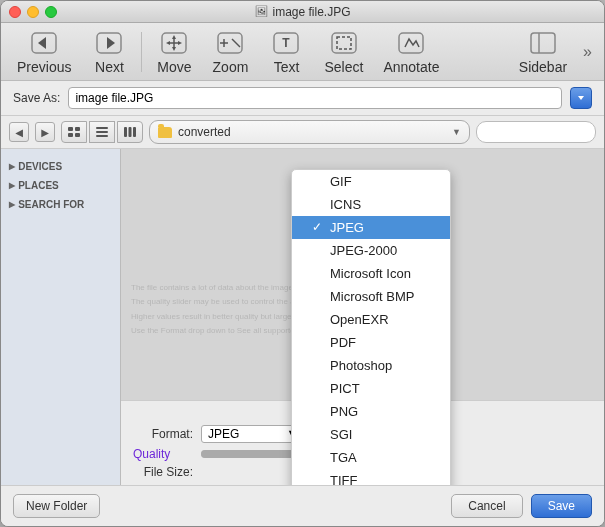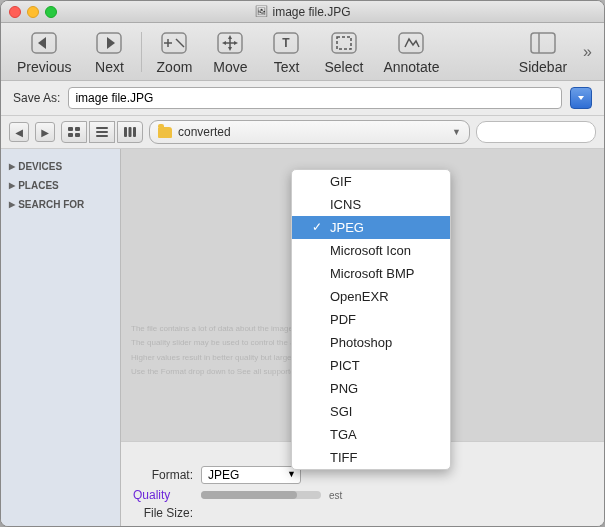--- a/index.html
+++ b/index.html
@@ -384,39 +384,39 @@
           <polygon points="12,6 20,12 12,18" fill="#555"></polygon>
         </svg>
       </div>
       <span class="label">Next</span>
     </div>
     <div class="toolbar-separator"></div>
     <div class="toolbar-btn">
       <div class="icon-area">
         <svg width="28" height="24" viewBox="0 0 28 24">
           <rect x="2" y="2" width="24" height="20" rx="4" fill="none" stroke="#888" stroke-width="1.5"></rect>
-          <line x1="8" y1="8" x2="8" y2="16" stroke="#555" stroke-width="1.5"></line>
-          <line x1="4" y1="12" x2="12" y2="12" stroke="#555" stroke-width="1.5"></line>
-          <line x1="16" y1="8" x2="24" y2="16" stroke="#555" stroke-width="1.5"></line>
-        </svg>
-      </div>
-      <span class="label">Zoom</span>
-    </div>
-    <div class="toolbar-btn">
-      <div class="icon-area">
-        <svg width="28" height="24" viewBox="0 0 28 24">
-          <rect x="2" y="2" width="24" height="20" rx="4" fill="none" stroke="#888" stroke-width="1.5"></rect>
           <path d="M14 6 L14 18 M8 12 L20 12" stroke="#555" stroke-width="1.5" fill="none"></path>
           <polygon points="14,4 12,8 16,8" fill="#555"></polygon>
           <polygon points="14,20 12,16 16,16" fill="#555"></polygon>
           <polygon points="6,12 10,10 10,14" fill="#555"></polygon>
           <polygon points="22,12 18,10 18,14" fill="#555"></polygon>
         </svg>
       </div>
       <span class="label">Move</span>
+    </div>
+    <div class="toolbar-btn">
+      <div class="icon-area">
+        <svg width="28" height="24" viewBox="0 0 28 24">
+          <rect x="2" y="2" width="24" height="20" rx="4" fill="none" stroke="#888" stroke-width="1.5"></rect>
+          <line x1="8" y1="8" x2="8" y2="16" stroke="#555" stroke-width="1.5"></line>
+          <line x1="4" y1="12" x2="12" y2="12" stroke="#555" stroke-width="1.5"></line>
+          <line x1="16" y1="8" x2="24" y2="16" stroke="#555" stroke-width="1.5"></line>
+        </svg>
+      </div>
+      <span class="label">Zoom</span>
     </div>
     <div class="toolbar-btn">
       <div class="icon-area">
         <svg width="28" height="24" viewBox="0 0 28 24">
           <rect x="2" y="2" width="24" height="20" rx="4" fill="none" stroke="#888" stroke-width="1.5"></rect>
           <text x="14" y="16" text-anchor="middle" font-size="12" fill="#555" font-weight="bold">T</text>
         </svg>
       </div>
       <span class="label">Text</span>
     </div>
@@ -553,20 +553,24 @@
         <div class="dropdown-item">
           <span class="check-icon"></span>
           <span>ICNS</span>
         </div>
         <div class="dropdown-item selected">
           <span class="check-icon">✓</span>
           <span>JPEG</span>
         </div>
         <div class="dropdown-item">
           <span class="check-icon"></span>
+          <span>JPEG-2000</span>
+        </div>
+        <div class="dropdown-item">
+          <span class="check-icon"></span>
           <span>Microsoft Icon</span>
         </div>
         <div class="dropdown-item">
           <span class="check-icon"></span>
           <span>Microsoft BMP</span>
         </div>
         <div class="dropdown-item">
           <span class="check-icon"></span>
           <span>OpenEXR</span>
         </div>
@@ -595,14 +599,21 @@
           <span>TGA</span>
         </div>
         <div class="dropdown-item">
           <span class="check-icon"></span>
           <span>TIFF</span>
         </div>
       </div>
     </div>
   </div>
 
+  <div class="action-bar">
+    <button class="new-folder-btn">New Folder</button>
+    <div class="action-btns">
+      <button class="cancel-btn">Cancel</button>
+      <button class="save-btn">Save</button>
+    </div>
+  </div>
 
 </div>
 
 </body></html>

